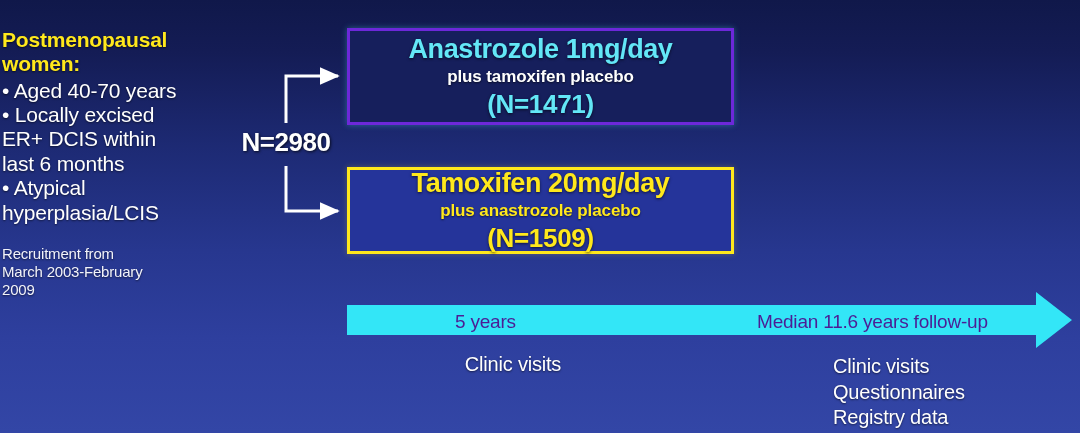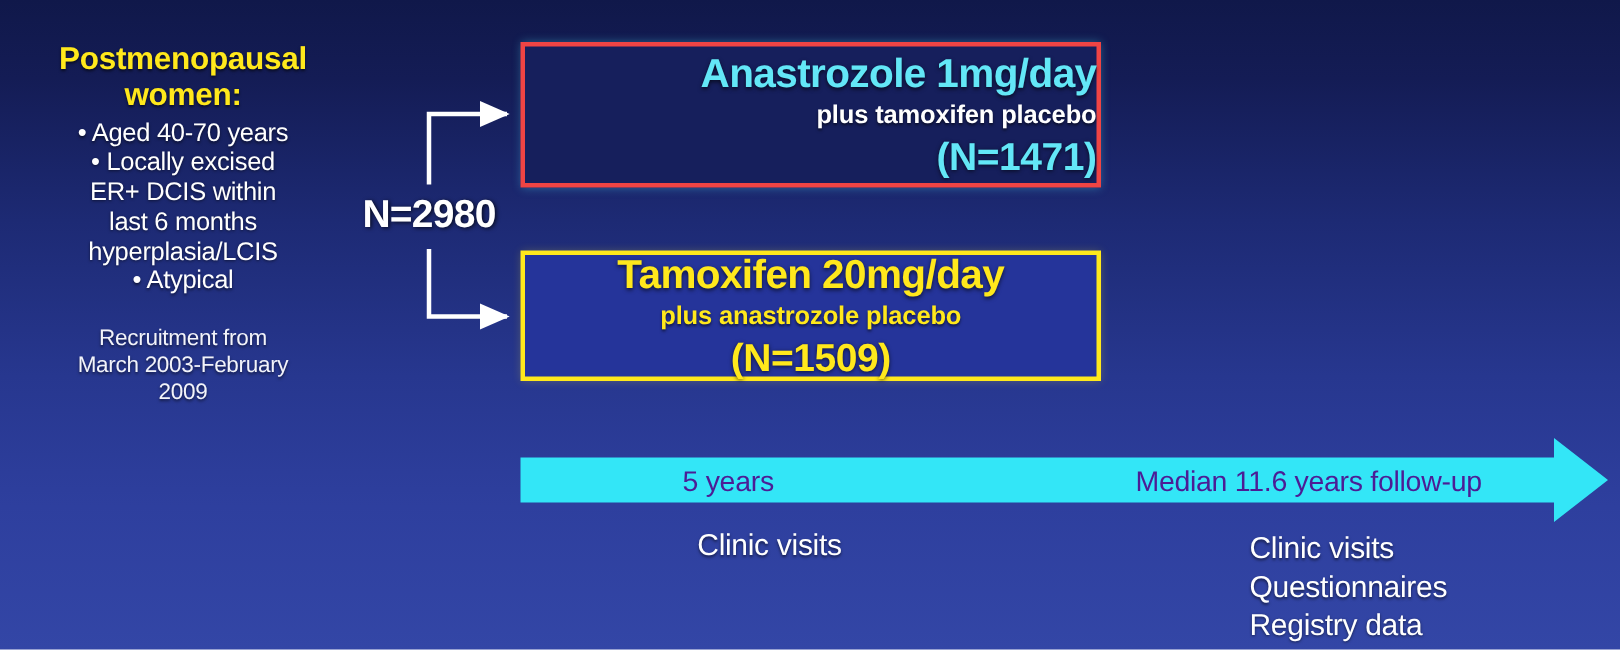--- a/index.html
+++ b/index.html
@@ -25,37 +25,36 @@
   #diagram {
     position: absolute;
     inset: 0;
     width: 1080px;
     height: 433px;
   }
 
   
   .criteria {
     position: absolute;
-    left: 12px;
+    left: 2px;
     top: 28px;
     width: 220px;
-    text-align: center;
     line-height: 1.16;
   }
   .criteria-title {
     color: #ffe81c;
     font-weight: bold;
     font-size: 21px;
     text-shadow: 0 1px 2px rgba(0,0,0,.6);
     letter-spacing: -0.2px;
   }
   .criteria-list {
     margin-top: 2px;
     color: #ffffff;
-    font-size: 17px;
+    font-size: 21px;
     text-shadow: 0 1px 2px rgba(0,0,0,.55);
     letter-spacing: -0.2px;
   }
   .criteria-list div { white-space: nowrap; }
   .recruitment {
     margin-top: 20px;
     color: #f2f3fa;
     font-size: 15px;
     line-height: 1.2;
     text-shadow: 0 1px 2px rgba(0,0,0,.55);
@@ -82,24 +81,23 @@
     left: 347px;
     width: 387px;
     text-align: center;
     display: flex;
     flex-direction: column;
     justify-content: center;
   }
   .arm-a {
     top: 28px;
     height: 97px;
-    border: 3px solid #ef4444;
+    border: 3px solid #6d28d9;
     background: #161f5c;
     box-shadow: 0 0 6px rgba(79,227,245,.35);
-    align-items: flex-end;
   }
   .arm-b {
     top: 167px;
     height: 87px;
     border: 3px solid #ffe81c;
     background: #25349a;
     box-shadow: 0 0 6px rgba(255,232,28,.25);
   }
   .arm-title {
     font-weight: bold;
@@ -173,22 +171,22 @@
 <div class="criteria">
   <div class="criteria-title">
     <div>Postmenopausal</div>
     <div>women:</div>
   </div>
   <div class="criteria-list">
     <div>• Aged 40-70 years</div>
     <div>• Locally excised</div>
     <div>ER+ DCIS within</div>
     <div>last 6 months</div>
+    <div>• Atypical</div>
     <div>hyperplasia/LCIS</div>
-    <div>• Atypical</div>
   </div>
   <div class="recruitment">
     <div>Recruitment from</div>
     <div>March 2003-February</div>
     <div>2009</div>
   </div>
 </div>
 
 <div class="n-total">N=2980</div>
 

